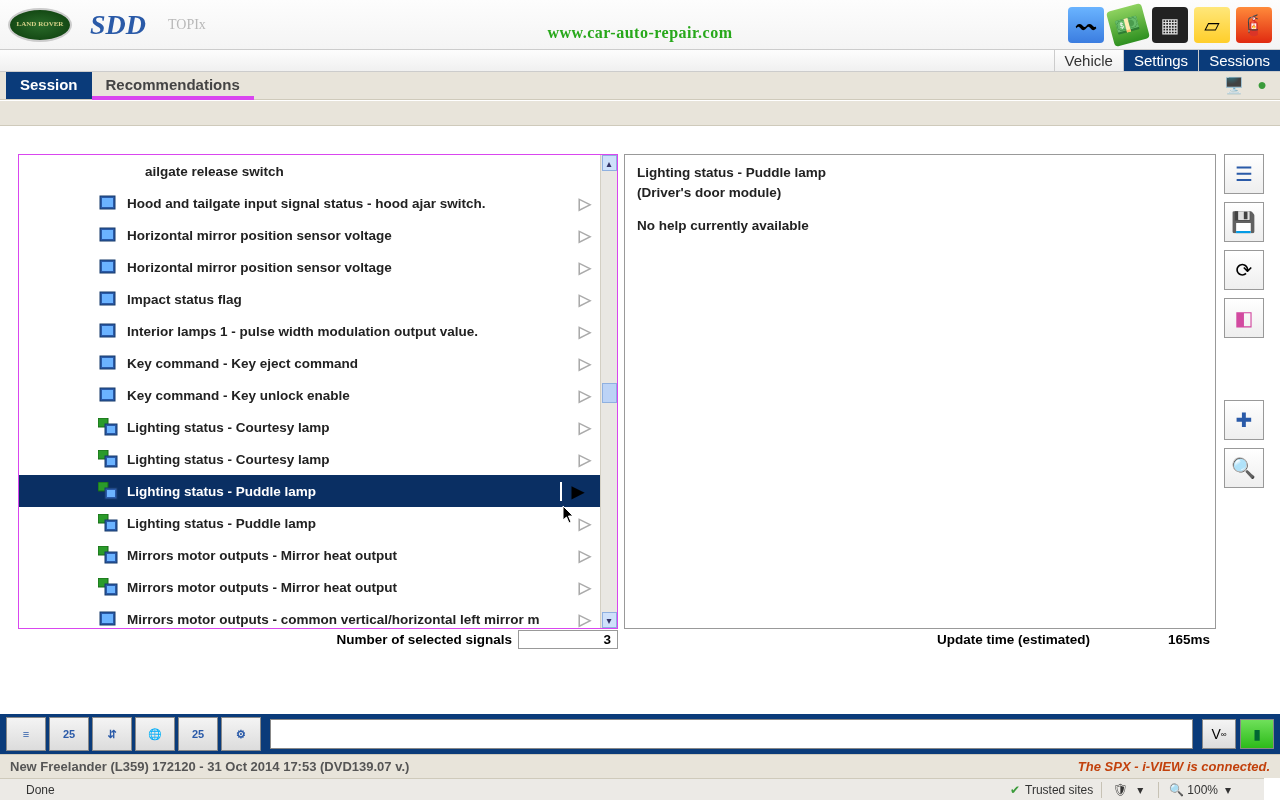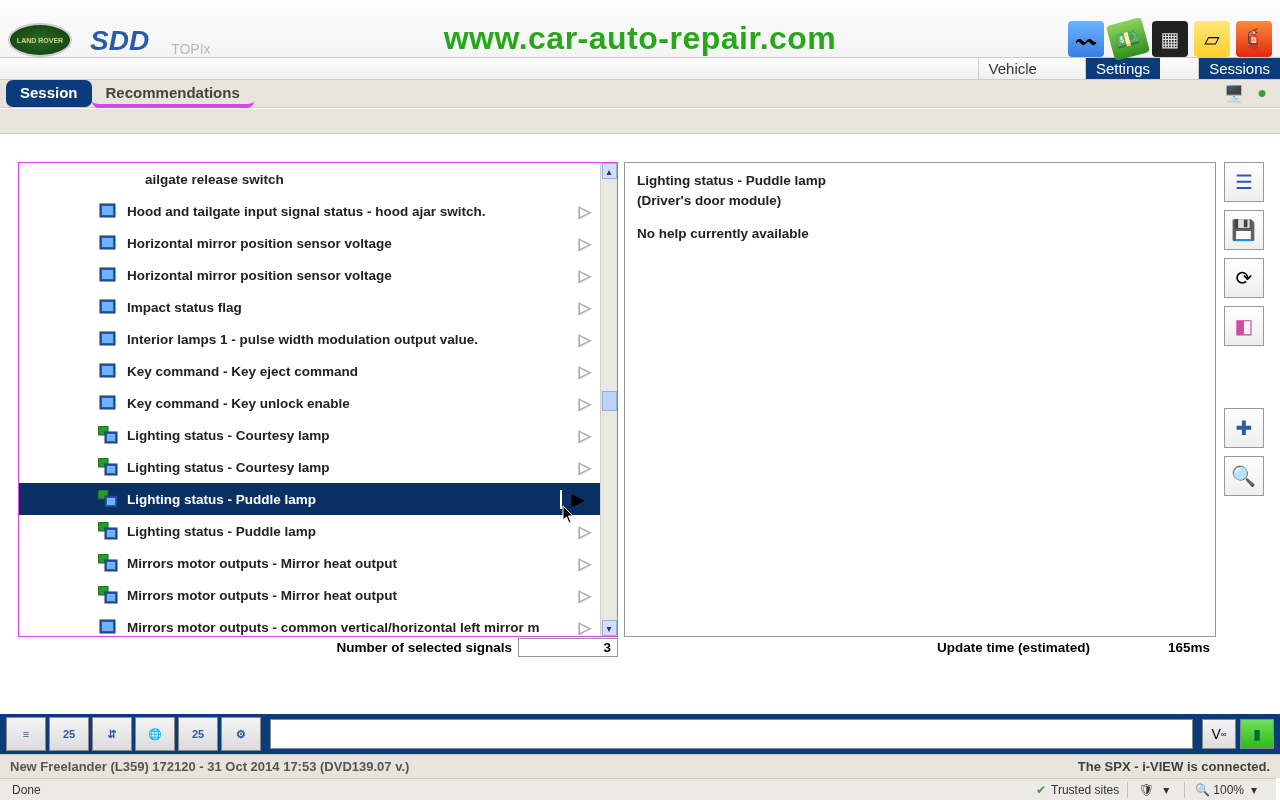--- a/index.html
+++ b/index.html
@@ -6,27 +6,28 @@
 body {
   font-family: Arial, sans-serif;
   font-size: 13px;
   background: #fff;
   width: 1280px;
   height: 800px;
   overflow: hidden;
   color: #000;
 }
 .header {
-  height: 58px;
+  height: 50px;
   background: linear-gradient(to bottom, #fdfdfd, #f4f4f4);
   border-bottom: 1px solid #ccc;
   display: flex;
-  align-items: flex-end;
+  align-items: center;
   padding: 0 8px;
   position: relative;
+  font-family: Liberation Serif, serif;
 }
 .logo-oval {
   width: 64px;
   height: 34px;
   background: radial-gradient(ellipse at center, #2a6b2a, #0b3b0b);
   border-radius: 50%;
   border: 2px solid #ccc;
   display: flex;
   align-items: center;
   justify-content: center;
@@ -45,21 +46,21 @@
 }
 .topix-text {
   font-size: 14px;
   color: #b8b8b8;
   margin-left: 22px;
 }
 .watermark {
   position: absolute;
   left: 50%;
   transform: translateX(-50%);
-  font-size: 32px;
+  font-size: 16px;
   font-weight: bold;
   color: #27a81a;
   letter-spacing: 0.5px;
   margin-top: 16px;
 }
 .header-icons {
   margin-left: auto;
   display: flex;
   gap: 6px;
 }
@@ -78,21 +79,20 @@
 .icn-yellow { background: linear-gradient(#ffe77a,#ffce2a); }
 .icn-red { background: linear-gradient(#ff8a3a,#e02a10); }
 
 .topnav {
   height: 22px;
   background: linear-gradient(to bottom,#fdfdfd,#f0f0f0);
   border-bottom: 1px solid #ccc;
   display: flex;
   justify-content: flex-end;
   align-items: stretch;
-  gap: 38px;
 }
 .topnav-item {
   padding: 2px 10px;
   font-size: 15px;
   color: #333;
   border-left: 1px solid #ccc;
   display:flex; align-items:center;
 }
 .topnav-item.active {
   background: #0a3b7a;
@@ -107,21 +107,20 @@
   align-items: center;
   padding-left: 6px;
   position: relative;
 }
 .tab {
   padding: 4px 14px 3px;
   font-size: 15px;
   font-weight: bold;
   color: #444;
   border-bottom: 3px solid transparent;
-  border-radius: 7px;
 }
 .tab.active {
   background: #0a3b7a;
   color: #fff;
   border-bottom: 3px solid #0a3b7a;
 }
 .tab.pending { border-bottom: 4px solid #d946ef; }
 .tabs-row .right-icons{
   position:absolute; right:6px; top:2px; display:flex; gap:4px;
 }
@@ -249,25 +248,25 @@
 .tb-right{display:flex;gap:4px;}
 .tbbtn-sm{width:34px;height:30px;background:linear-gradient(#f4f4f4,#dcdcdc);border:1px solid #888;display:flex;align-items:center;justify-content:center;font-size:14px;}
 .tbbtn-green{background:linear-gradient(#6fe05a,#2dbb1a);color:#063;}
 
 .footer1{
   position:absolute; bottom:22px; left:0; right:0;
   height:24px; background:#e8e4da; border-top:1px solid #cfcabb;
   display:flex;align-items:center; padding:0 10px;
   font-size:13px; color:#555; font-weight:bold;
 }
-.footer1 .fr{margin-left:auto;color:#404040;}
+.footer1 .fr{margin-left:auto;color:#c2410c;font-style:italic;}
 .footer2{
-  position:absolute; bottom:0; left:0; right:4px;
+  position:absolute; bottom:0; left:0; right:16px;
   height:22px; background:#eceae6; border-top:1px solid #cfcabb;
-  display:flex; align-items:center; padding:0 12px;
+  display:flex; align-items:center; padding:0 26px;
   font-size:12px; color:#333;
 }
 .footer2 .sep{width:1px;height:16px;background:#c7c2b5;margin:0 8px;}
 .footer2 .spacer{flex:1;}
 .footer2 .ico{width:16px;height:16px;display:inline-flex;align-items:center;justify-content:center;font-size:12px;margin:0 2px;}
 
 .cursor{
   position:absolute;
   left:562px; top:505px;
   width:14px;height:20px;

